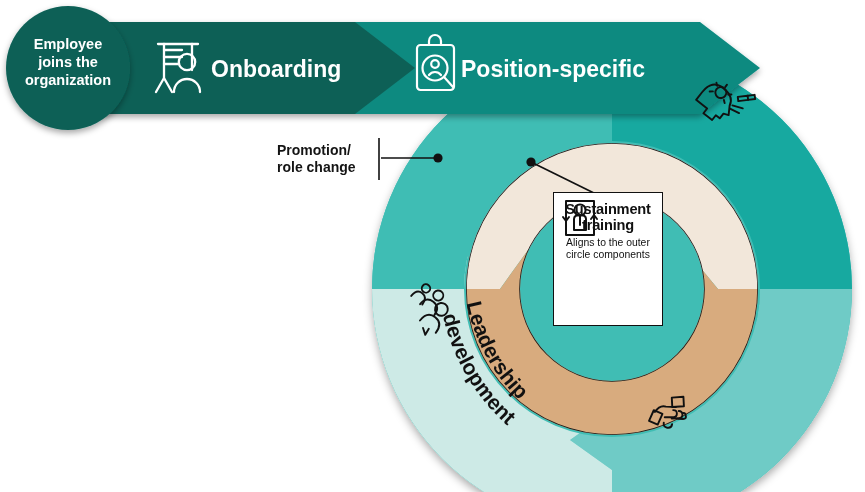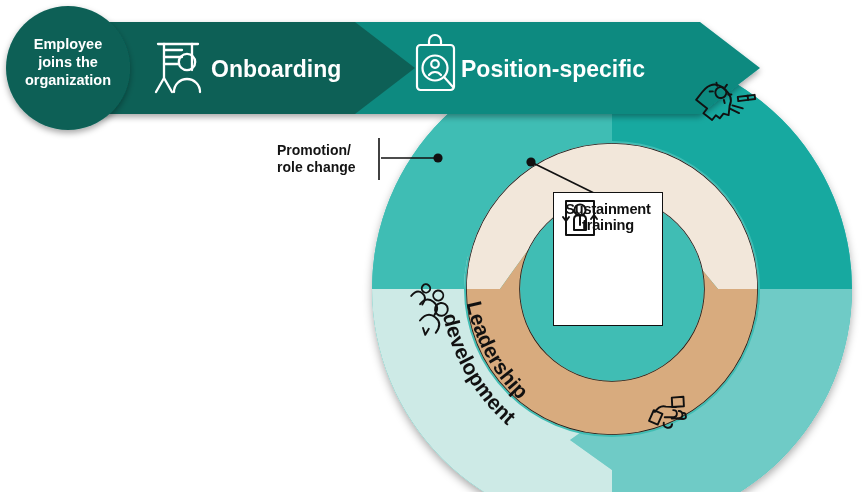--- a/index.html
+++ b/index.html
@@ -177,15 +177,19 @@
         <path d="M20,37 L20,26 q0,-4 6,-4 q6,0 6,4 L32,37 Z"></path>
         <path d="M26,23 L26,32"></path>
         <path d="M8,12 L8,26 M8,26 l-3,-4 M8,26 l3,-4" transform="translate(4,2)"></path>
         <path d="M44,38 L44,24 M44,24 l-3,4 M44,24 l3,4" transform="translate(-4,-2)"></path>
       </g>
     </svg>
     <div class="ctr-title">
       <span>Sustainment</span><br>
       <span>training</span>
     </div>
+    <div class="ctr-sub">
+      <span>Aligns to the outer</span><br>
+      <span>circle components</span>
+    </div>
   </div>
 
 </div>
 
 </body></html>

